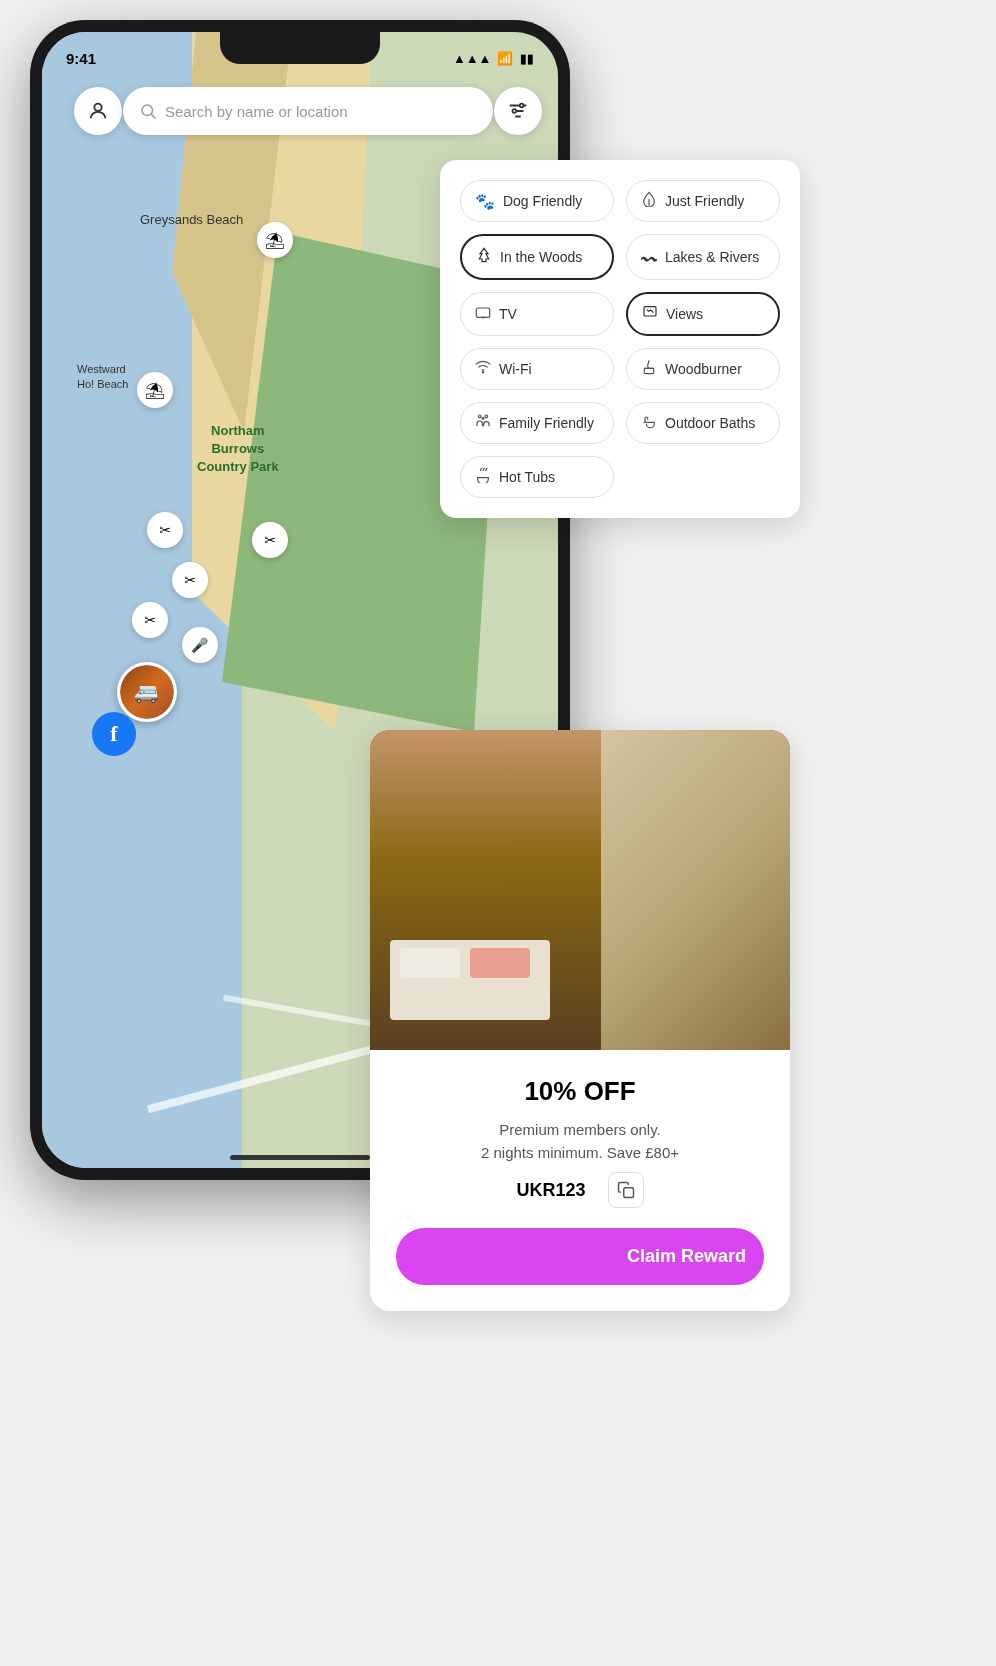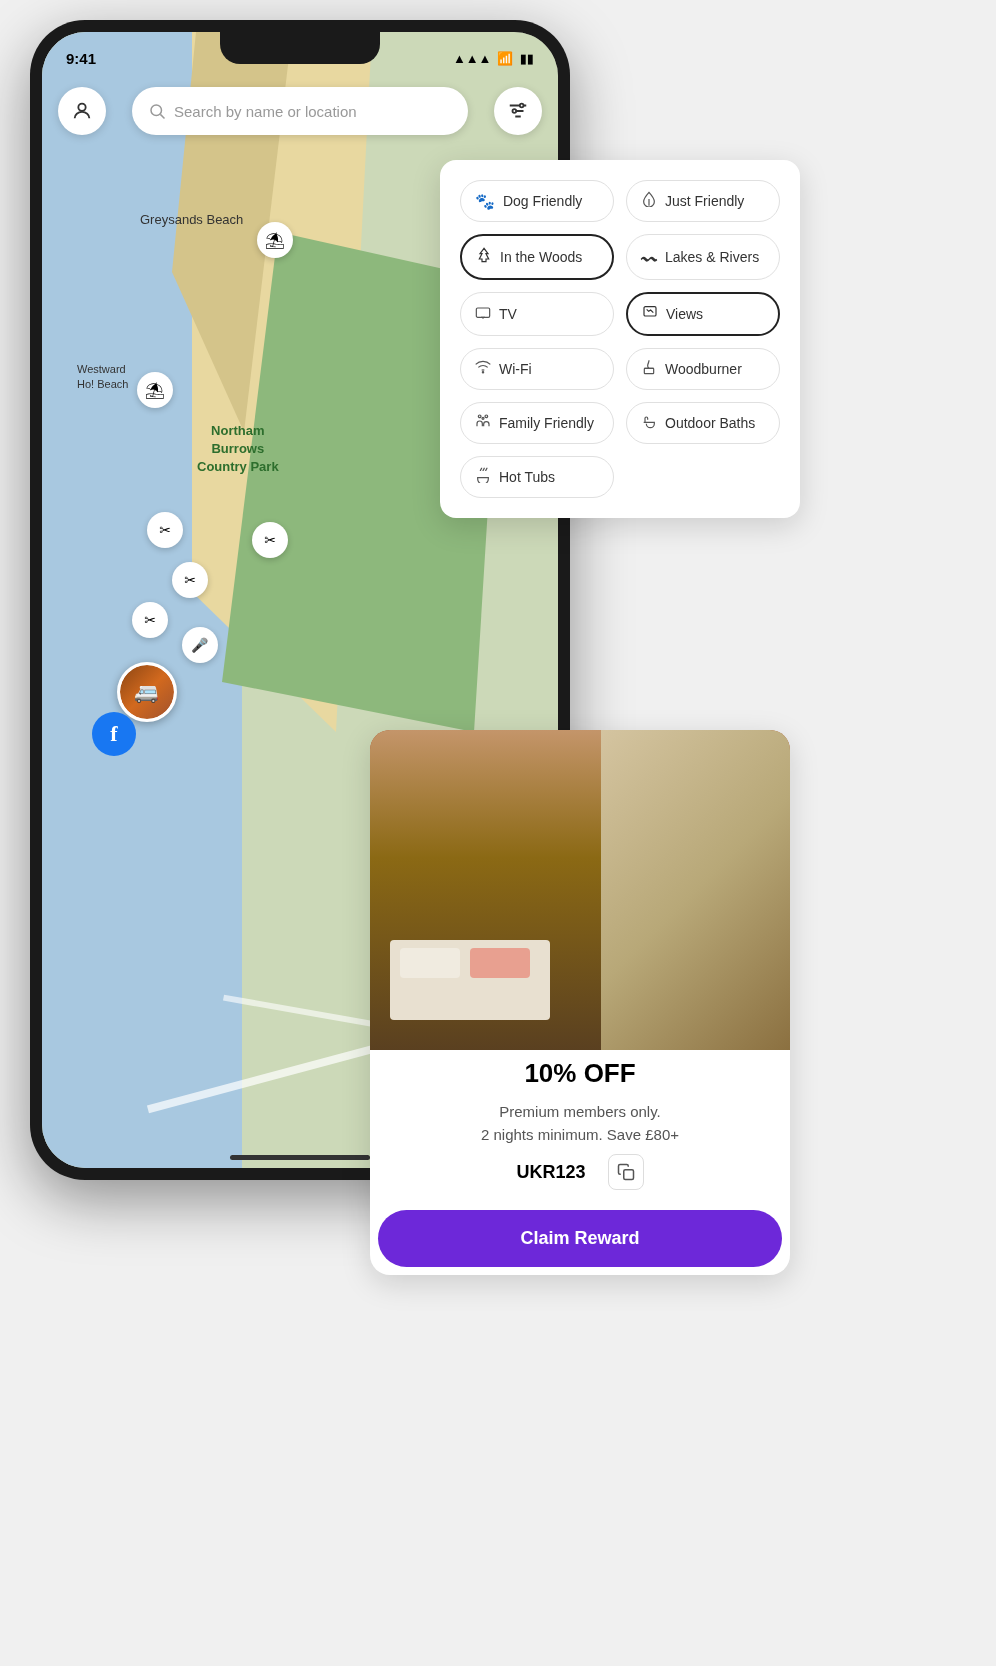--- a/index.html
+++ b/index.html
@@ -136,25 +136,25 @@
       width: 200px;
       height: 6px;
       background: rgba(255,255,255,0.6);
       transform: rotate(10deg);
     }
 
     
     .search-bar-container {
       position: absolute;
       top: 55px;
-      left: 16px;
+      left: 32px;
       right: 16px;
       display: flex;
       align-items: flex-start;
-      gap: 26px;
+      gap: 1px;
       z-index: 5;
     }
     .profile-btn {
       width: 48px;
       height: 48px;
       background: white;
       border-radius: 50%;
       display: flex;
       align-items: center;
       justify-content: center;
@@ -408,21 +408,21 @@
     .cabin-pillow2 {
       position: absolute;
       top: 8px;
       left: 80px;
       width: 60px;
       height: 30px;
       background: #e8a090;
       border-radius: 4px;
     }
     .property-content {
-      padding: 8px;
+      padding: 26px;
       border-radius: 8px;
     }
     .discount-badge {
       font-size: 26px;
       font-weight: 800;
       text-align: center;
       margin-bottom: 12px;
     }
     .discount-desc {
       text-align: center;
@@ -448,29 +448,29 @@
       border: 1.5px solid #ddd;
       border-radius: 8px;
       display: flex;
       align-items: center;
       justify-content: center;
       cursor: pointer;
       font-size: 16px;
     }
     .claim-btn {
       width: 100%;
-      background: #6d28d9;
+      background: #d946ef;
       color: white;
       border: none;
       border-radius: 50px;
       padding: 18px;
       font-size: 18px;
       font-weight: 600;
       cursor: pointer;
-      text-align: center;
+      text-align: right;
     }
   </style>
 </head>
 <body>
 
 <div class="phone-frame">
   <div class="phone-screen">
     <div class="phone-notch"></div>
 
     <div class="status-bar">

